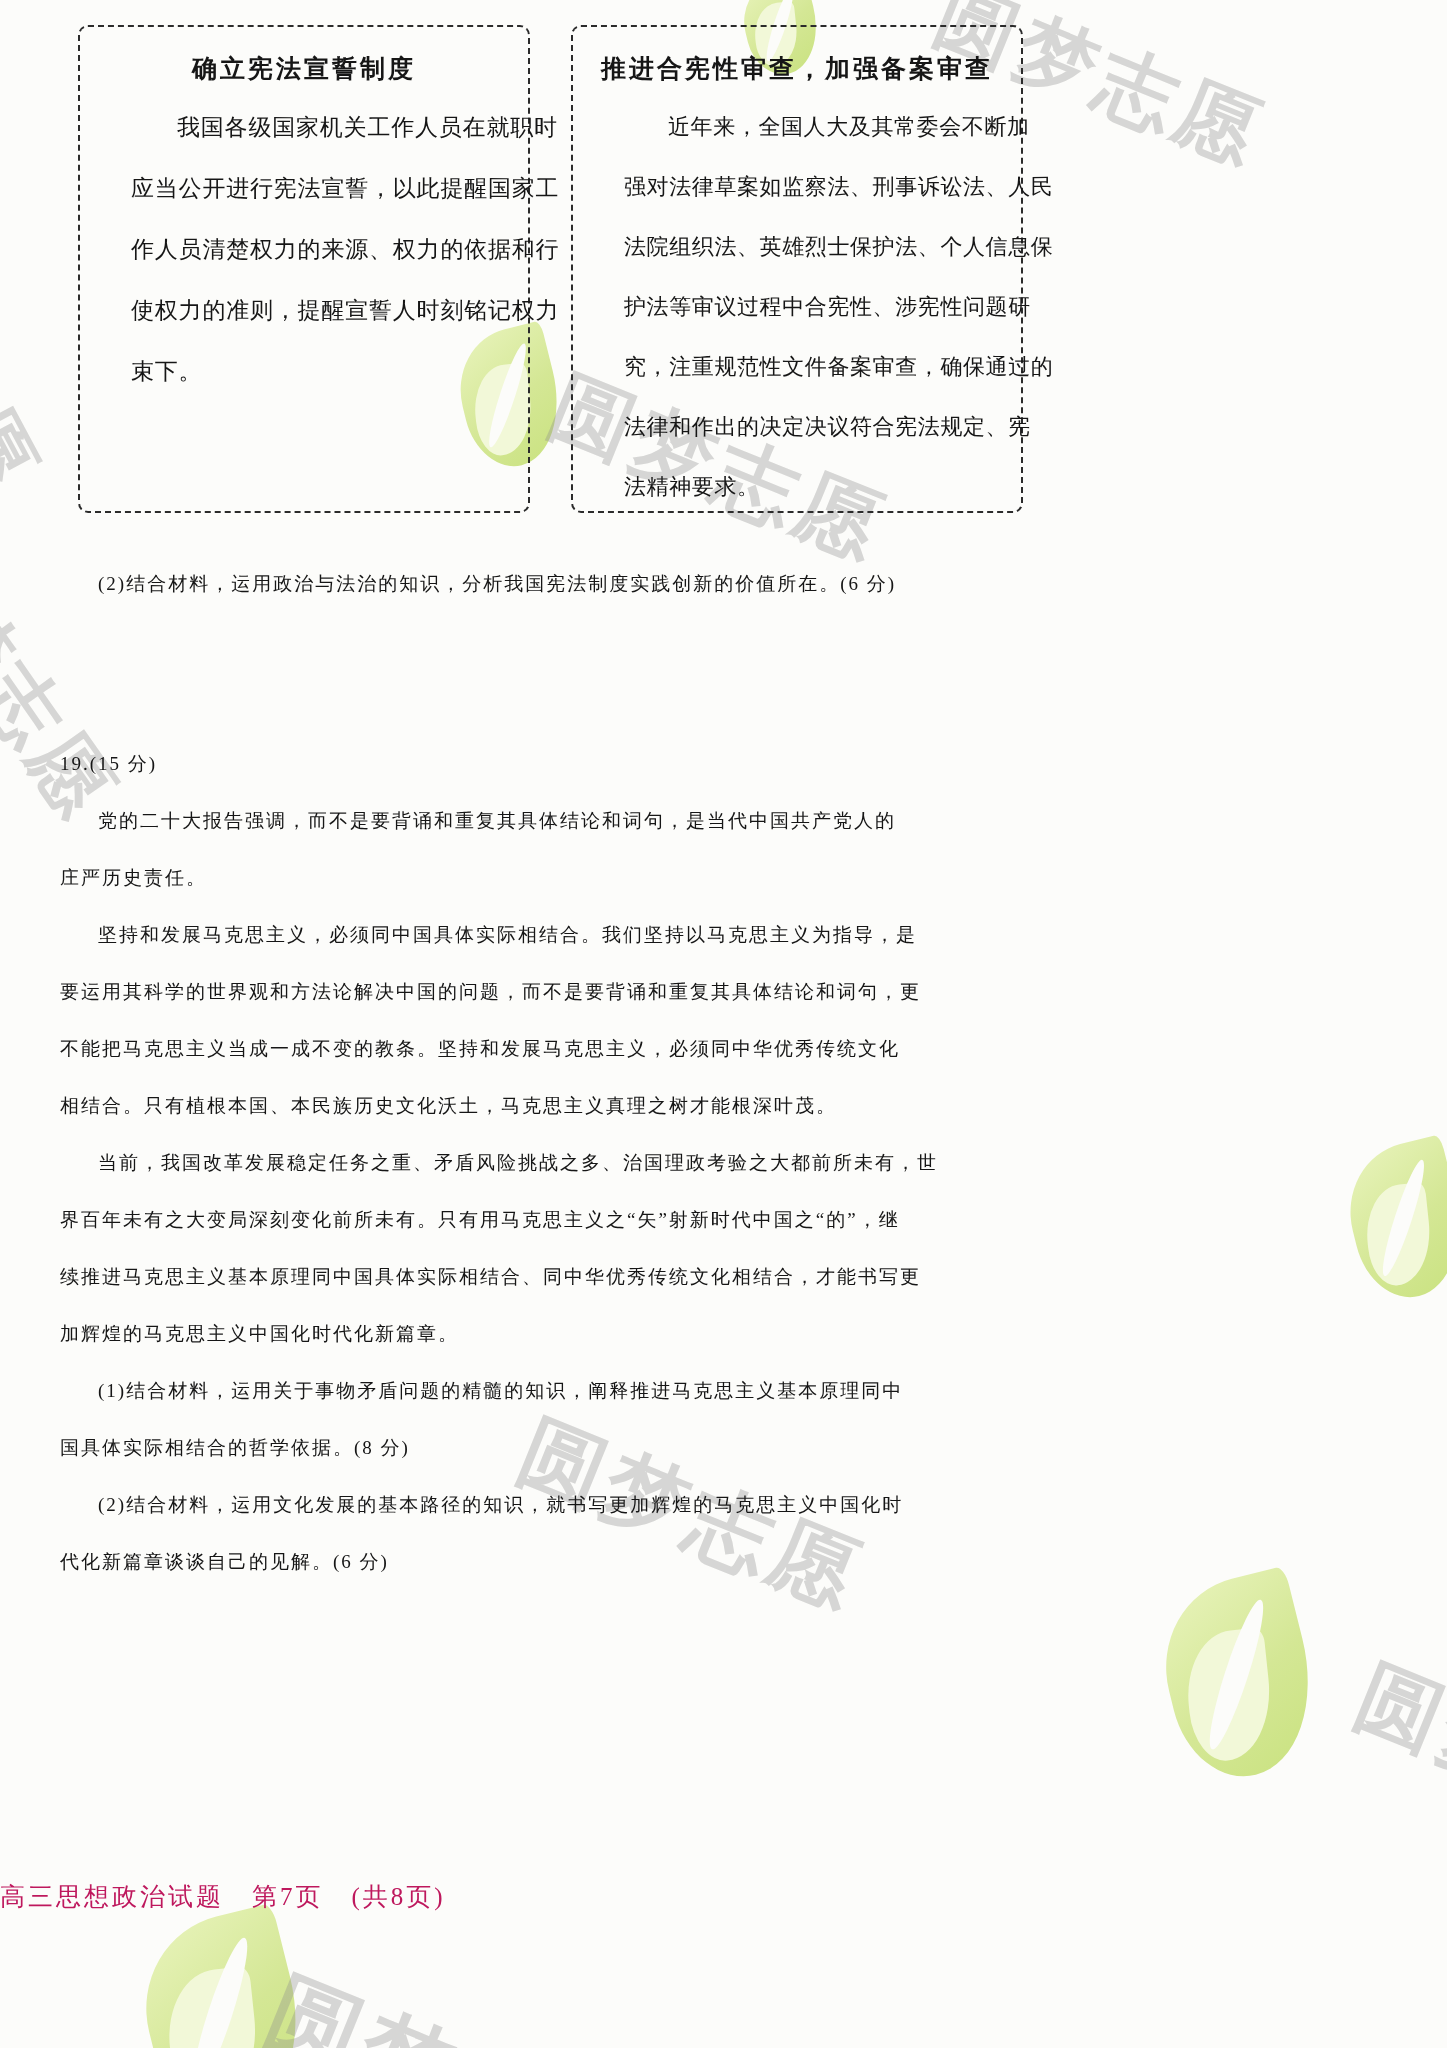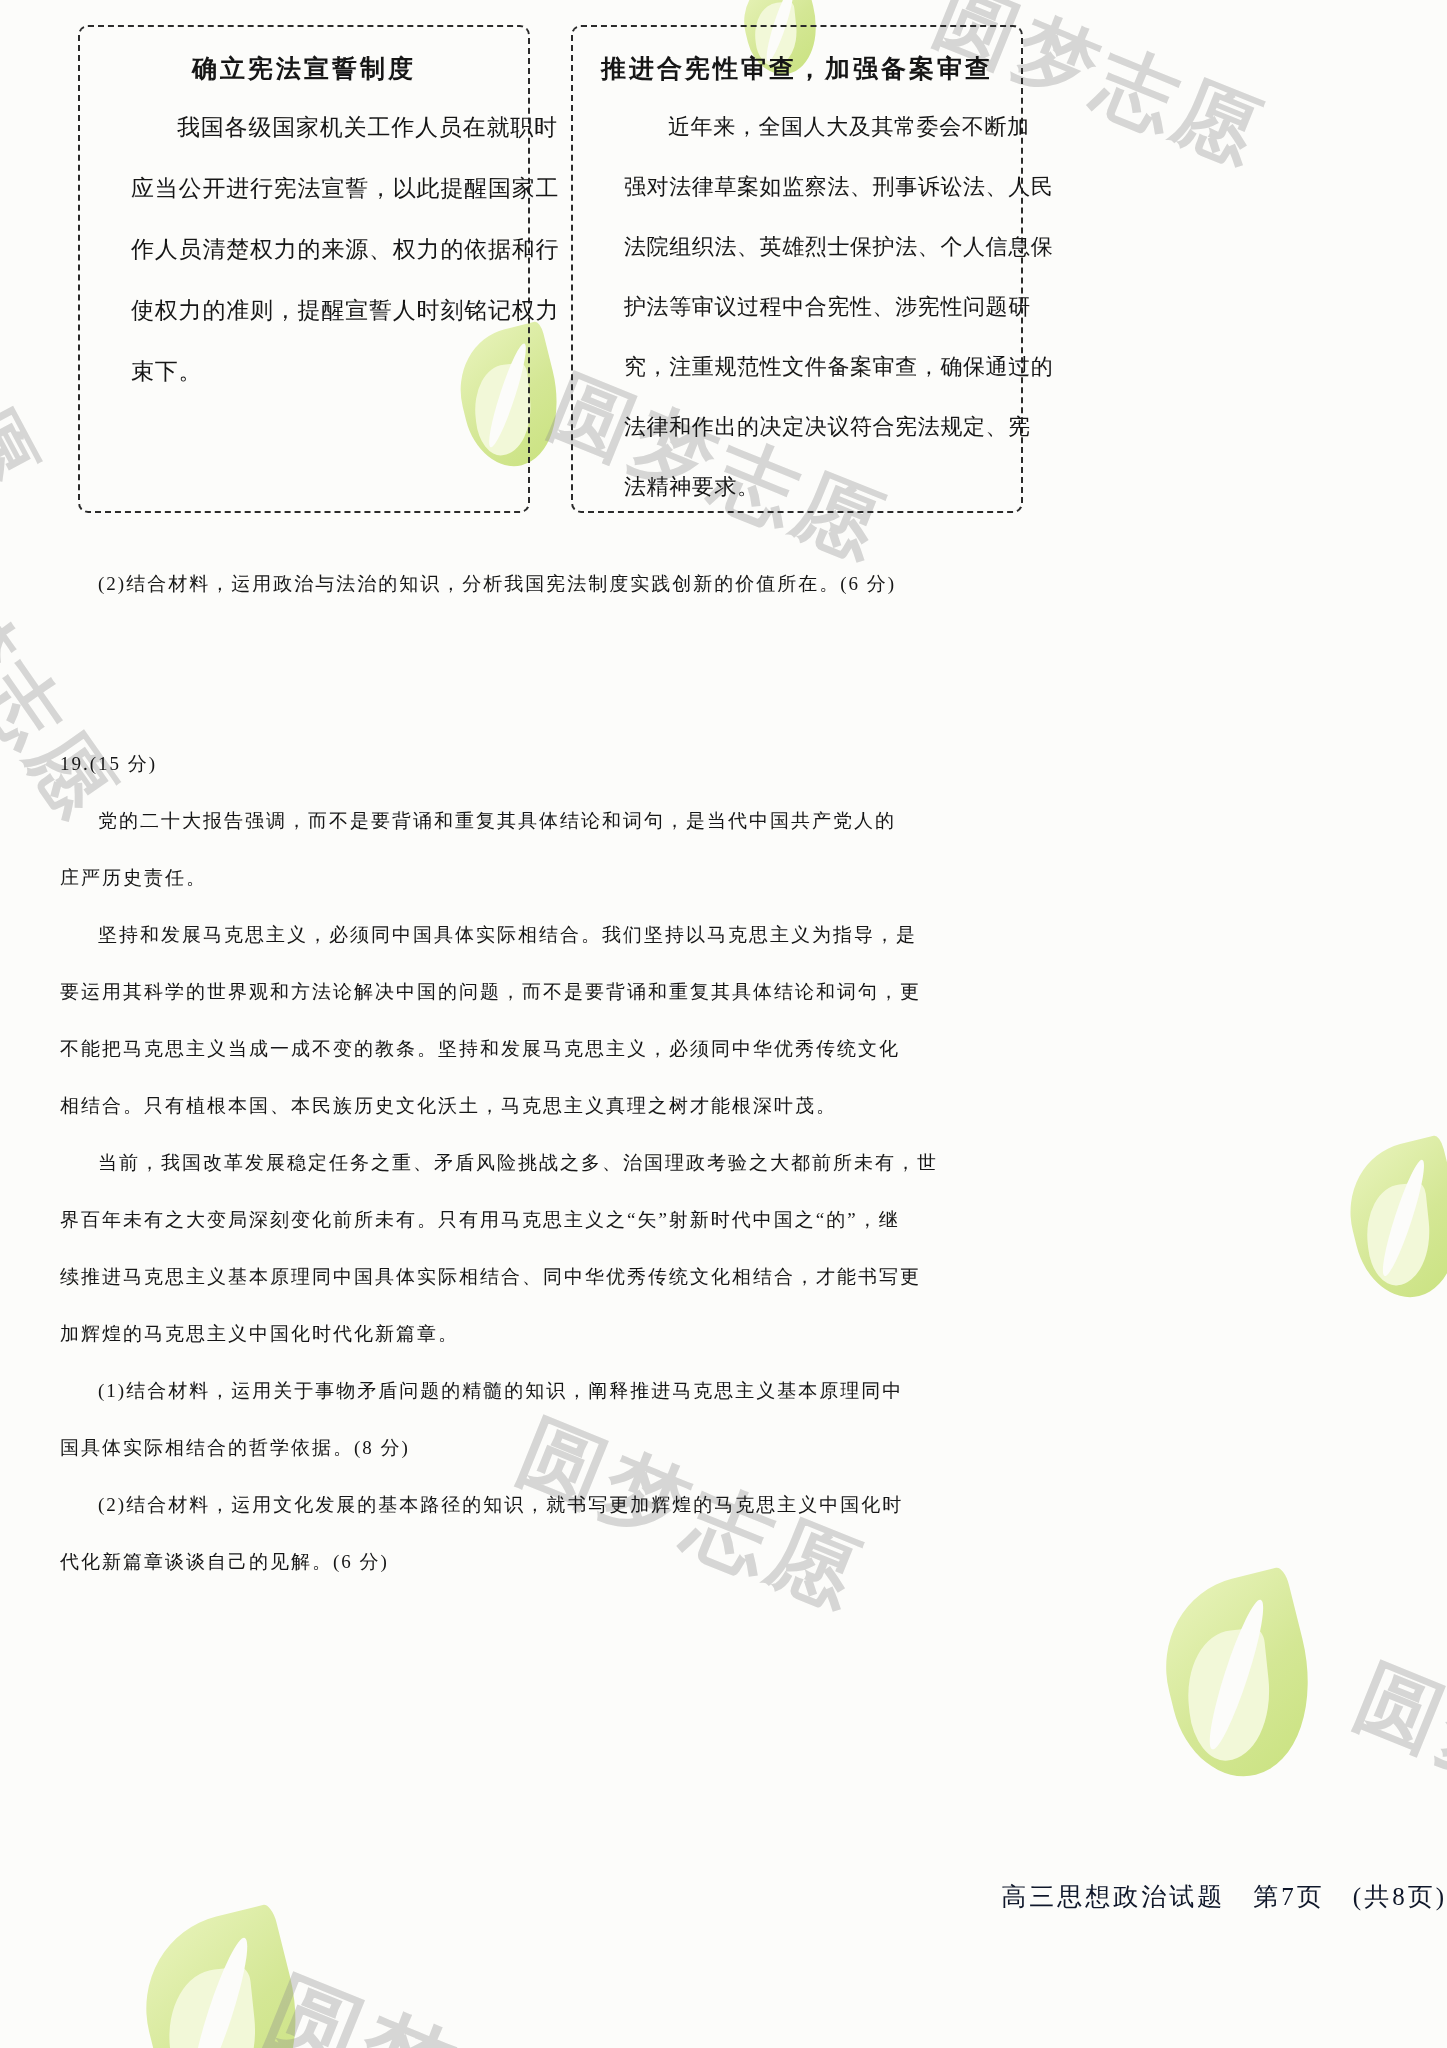--- a/index.html
+++ b/index.html
@@ -53,24 +53,24 @@
     letter-spacing:2px;
     line-height:57px;
     white-space:nowrap;
   }
   .q2top{margin-top:42px;}
   .q19num{margin-top:123px;}
   .footer{
     position:absolute;
     left:0;right:0;
     top:1880px;
-    text-align:right;
+    text-align:left;
     font-size:25px;
     letter-spacing:3px;
-    color:#0f172a;
+    color:#be185d;
     z-index:2;
   }
   
   .wm{
     position:absolute;
     z-index:1;
     font-weight:bold;
     color:rgba(140,140,140,0.34);
     white-space:nowrap;
     transform-origin:left top;

